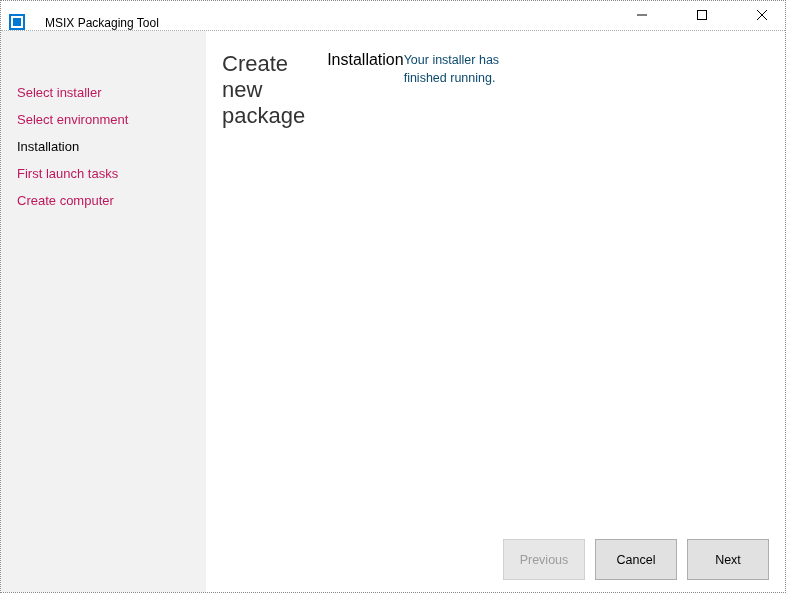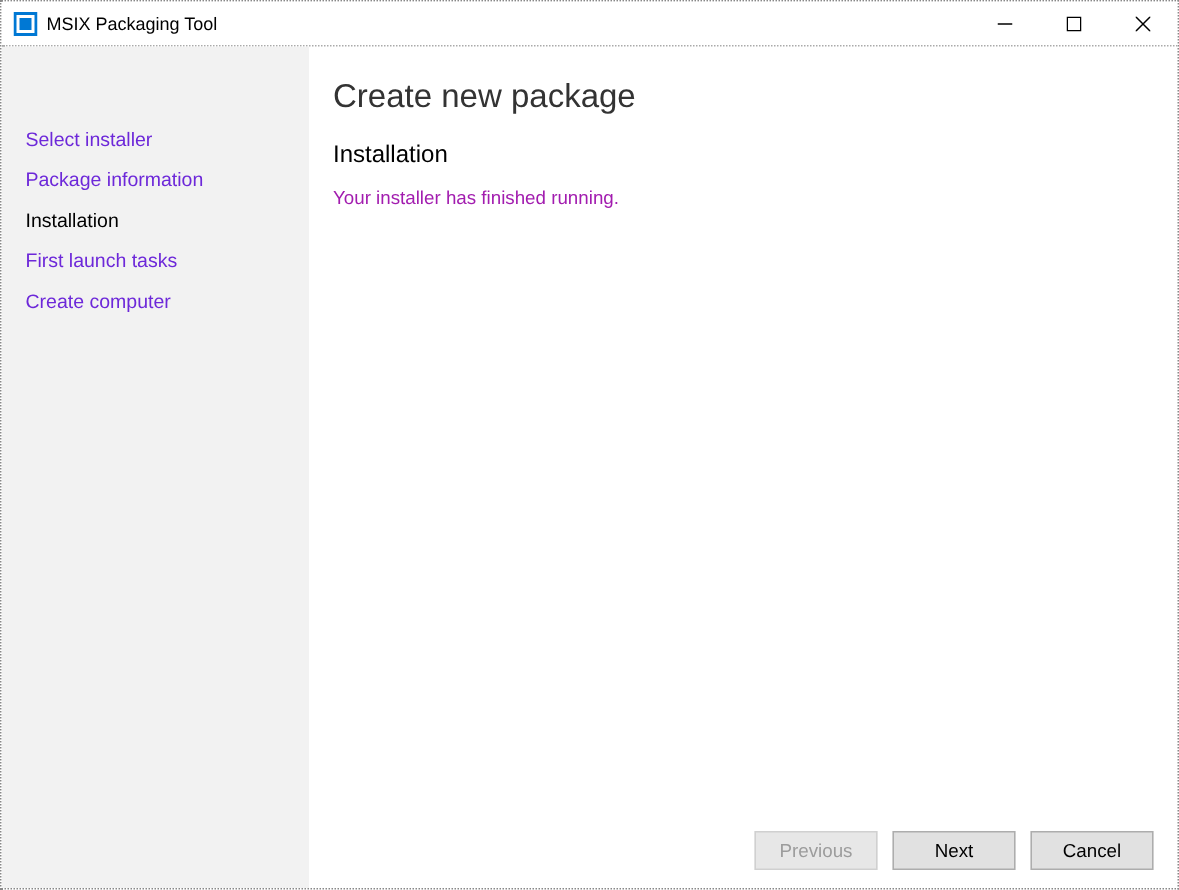--- a/index.html
+++ b/index.html
@@ -1,31 +1,31 @@
 <!DOCTYPE html>
 <html><head>
   <meta charset="utf-8">
   <style>
     * { margin: 0; padding: 0; box-sizing: border-box; font-family: "Segoe UI", Tahoma, sans-serif; }
     body { width: 786px; height: 593px; background: #fff; border: 1px dotted #888; overflow: hidden; display: flex; flex-direction: column; }
-    .titlebar { height: 30px; display: flex; align-items: center; background: #fff; border-bottom: 1px dotted #aaa; }
+    .titlebar { height: 30px; display: flex; align-items: flex-end; background: #fff; border-bottom: 1px dotted #aaa; gap: 14px; }
     .titlebar .app-icon { width: 16px; height: 16px; margin-left: 8px; margin-right: 6px; display:flex; align-items:center; justify-content:center;}
     .titlebar .title { font-size: 12px; color: #000; flex: 0 0 auto; }
     .titlebar .spacer { flex: 1; }
     .win-btn { width: 46px; height: 30px; display: flex; align-items: center; justify-content: center; background: transparent; border: none; cursor: pointer; }
     .body { flex: 1; display: flex; overflow: hidden; }
     .sidebar { width: 205px; background: #f2f2f2; padding-top: 48px; }
-    .sidebar-item { padding: 6px 16px; font-size: 13px; color: #6d28d9; }
+    .sidebar-item { padding: 6px 16px; font-size: 13px; color: #be185d; }
     .sidebar-item.active { color: #000; }
-    .main { flex: 1; display: flex; flex-direction: column; padding: 20px 16px 12px 16px; }
+    .main { flex: 1; display: flex; flex-direction: row; padding: 20px 16px 12px 16px; }
     .page-title { font-size: 22px; font-weight: 400; color: #333; margin-bottom: 18px; }
     .section-title { font-size: 16px; font-weight: 400; color: #000; margin-bottom: 10px; }
-    .body-text { font-size: 12.5px; color: #a21caf; margin-bottom: 14px; line-height: 1.45; }
+    .body-text { font-size: 12.5px; color: #0c4a6e; margin-bottom: 14px; line-height: 1.45; }
     .footer { margin-top: auto; display: flex; justify-content: flex-end; gap: 10px; padding-top: 10px; }
-    .btn { min-width: 82px; height: 26px; font-size: 12.5px; border: 1px solid #adadad; background: #e1e1e1; cursor: pointer; }
+    .btn { min-width: 82px; height: 41px; font-size: 12.5px; border: 1px solid #adadad; background: #e1e1e1; cursor: pointer; }
     .btn:disabled { color: #9c9c9c; background: #e7e7e7; border-color: #d0d0d0; cursor: default; }
   </style>
 </head>
 <body>
 
 <div class="titlebar">
   <span class="app-icon">
     <svg width="16" height="16" viewBox="0 0 16 16">
       <rect x="0" y="0" width="16" height="16" fill="#0078D4"></rect>
       <rect x="2" y="2" width="12" height="12" fill="#fff"></rect>
@@ -47,30 +47,30 @@
   <button class="win-btn close" aria-label="Close">
     <svg width="10" height="10" viewBox="0 0 10 10">
         <path d="M0 0 L10 10 M10 0 L0 10" stroke="#000" stroke-width="1"></path>
       </svg>
   </button>
 </div>
 
 <div class="body">
   <nav class="sidebar">
       <div class="sidebar-item">Select installer</div>
-      <div class="sidebar-item">Package information</div>
+      <div class="sidebar-item">Select environment</div>
       <div class="sidebar-item active">Installation</div>
       <div class="sidebar-item">First launch tasks</div>
       <div class="sidebar-item">Create computer</div>
     </nav>
 
   <main class="main">
     <h1 class="page-title">Create new package</h1>
     <h2 class="section-title">Installation</h2>
     <p class="body-text">Your installer has finished running.</p>
 
     <div class="footer">
       <button class="btn" disabled="">Previous</button>
+      <button class="btn">Cancel</button>
       <button class="btn">Next</button>
-      <button class="btn">Cancel</button>
     </div>
   </main>
 </div>
 
 </body></html>

